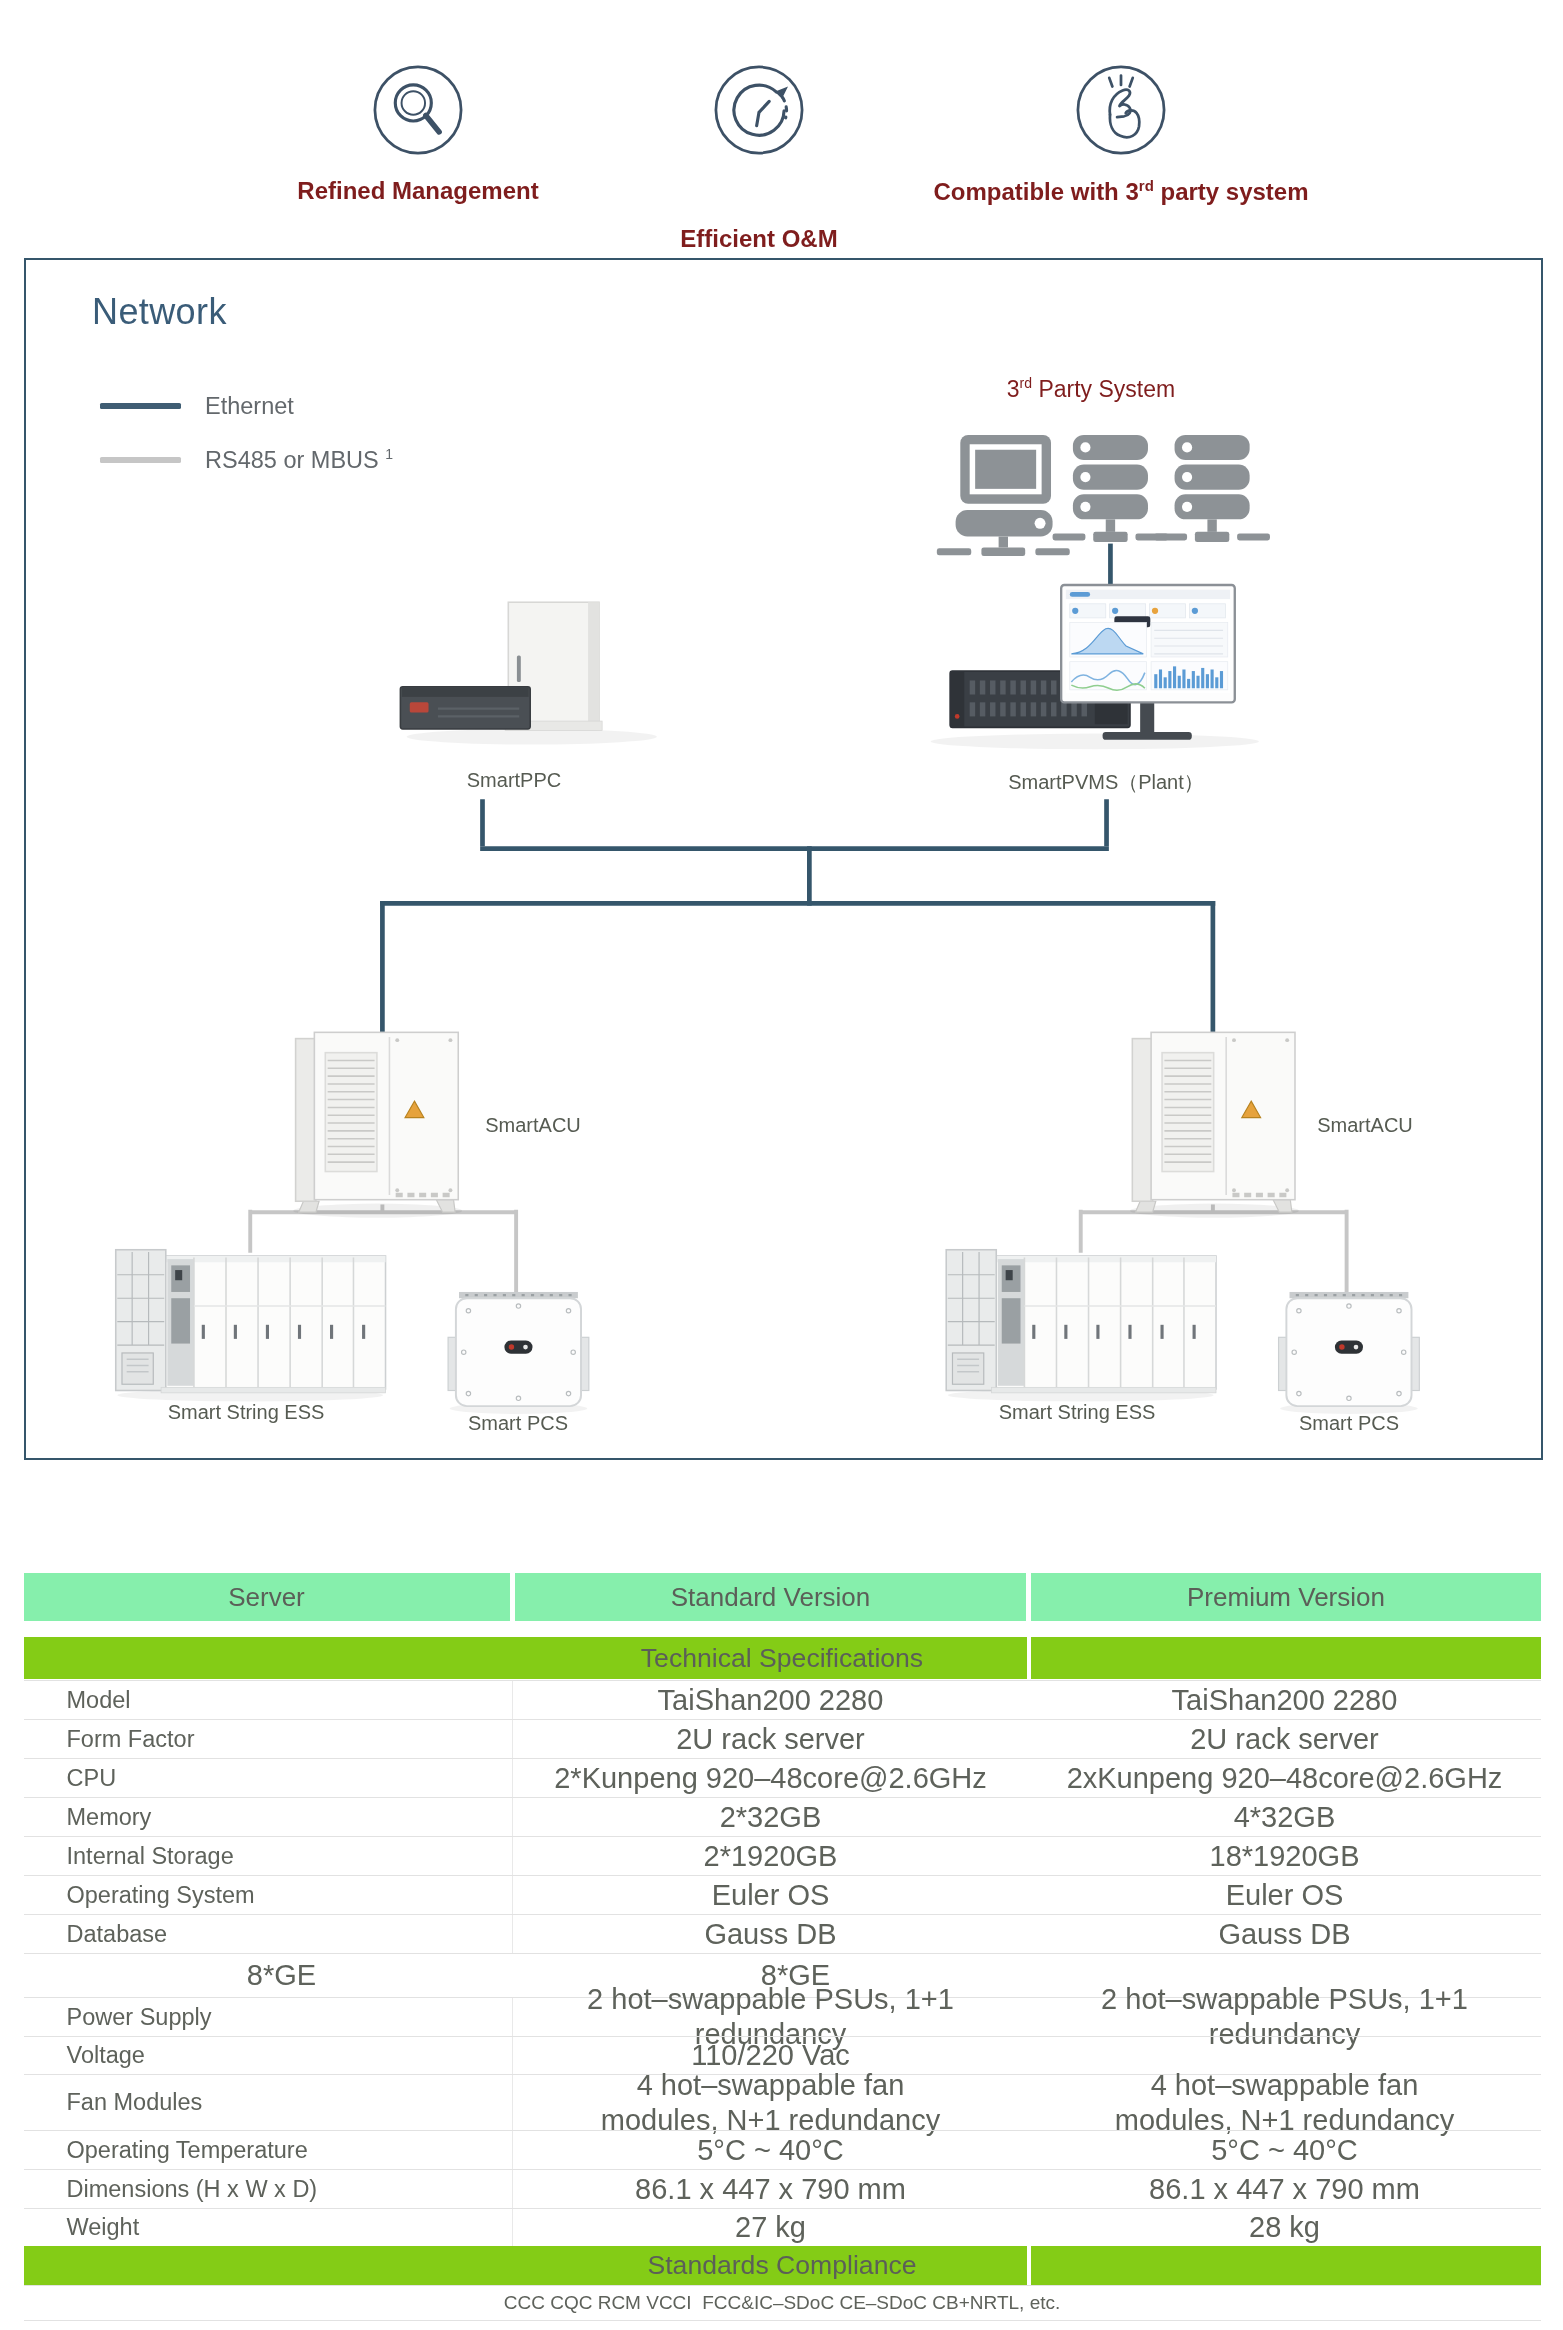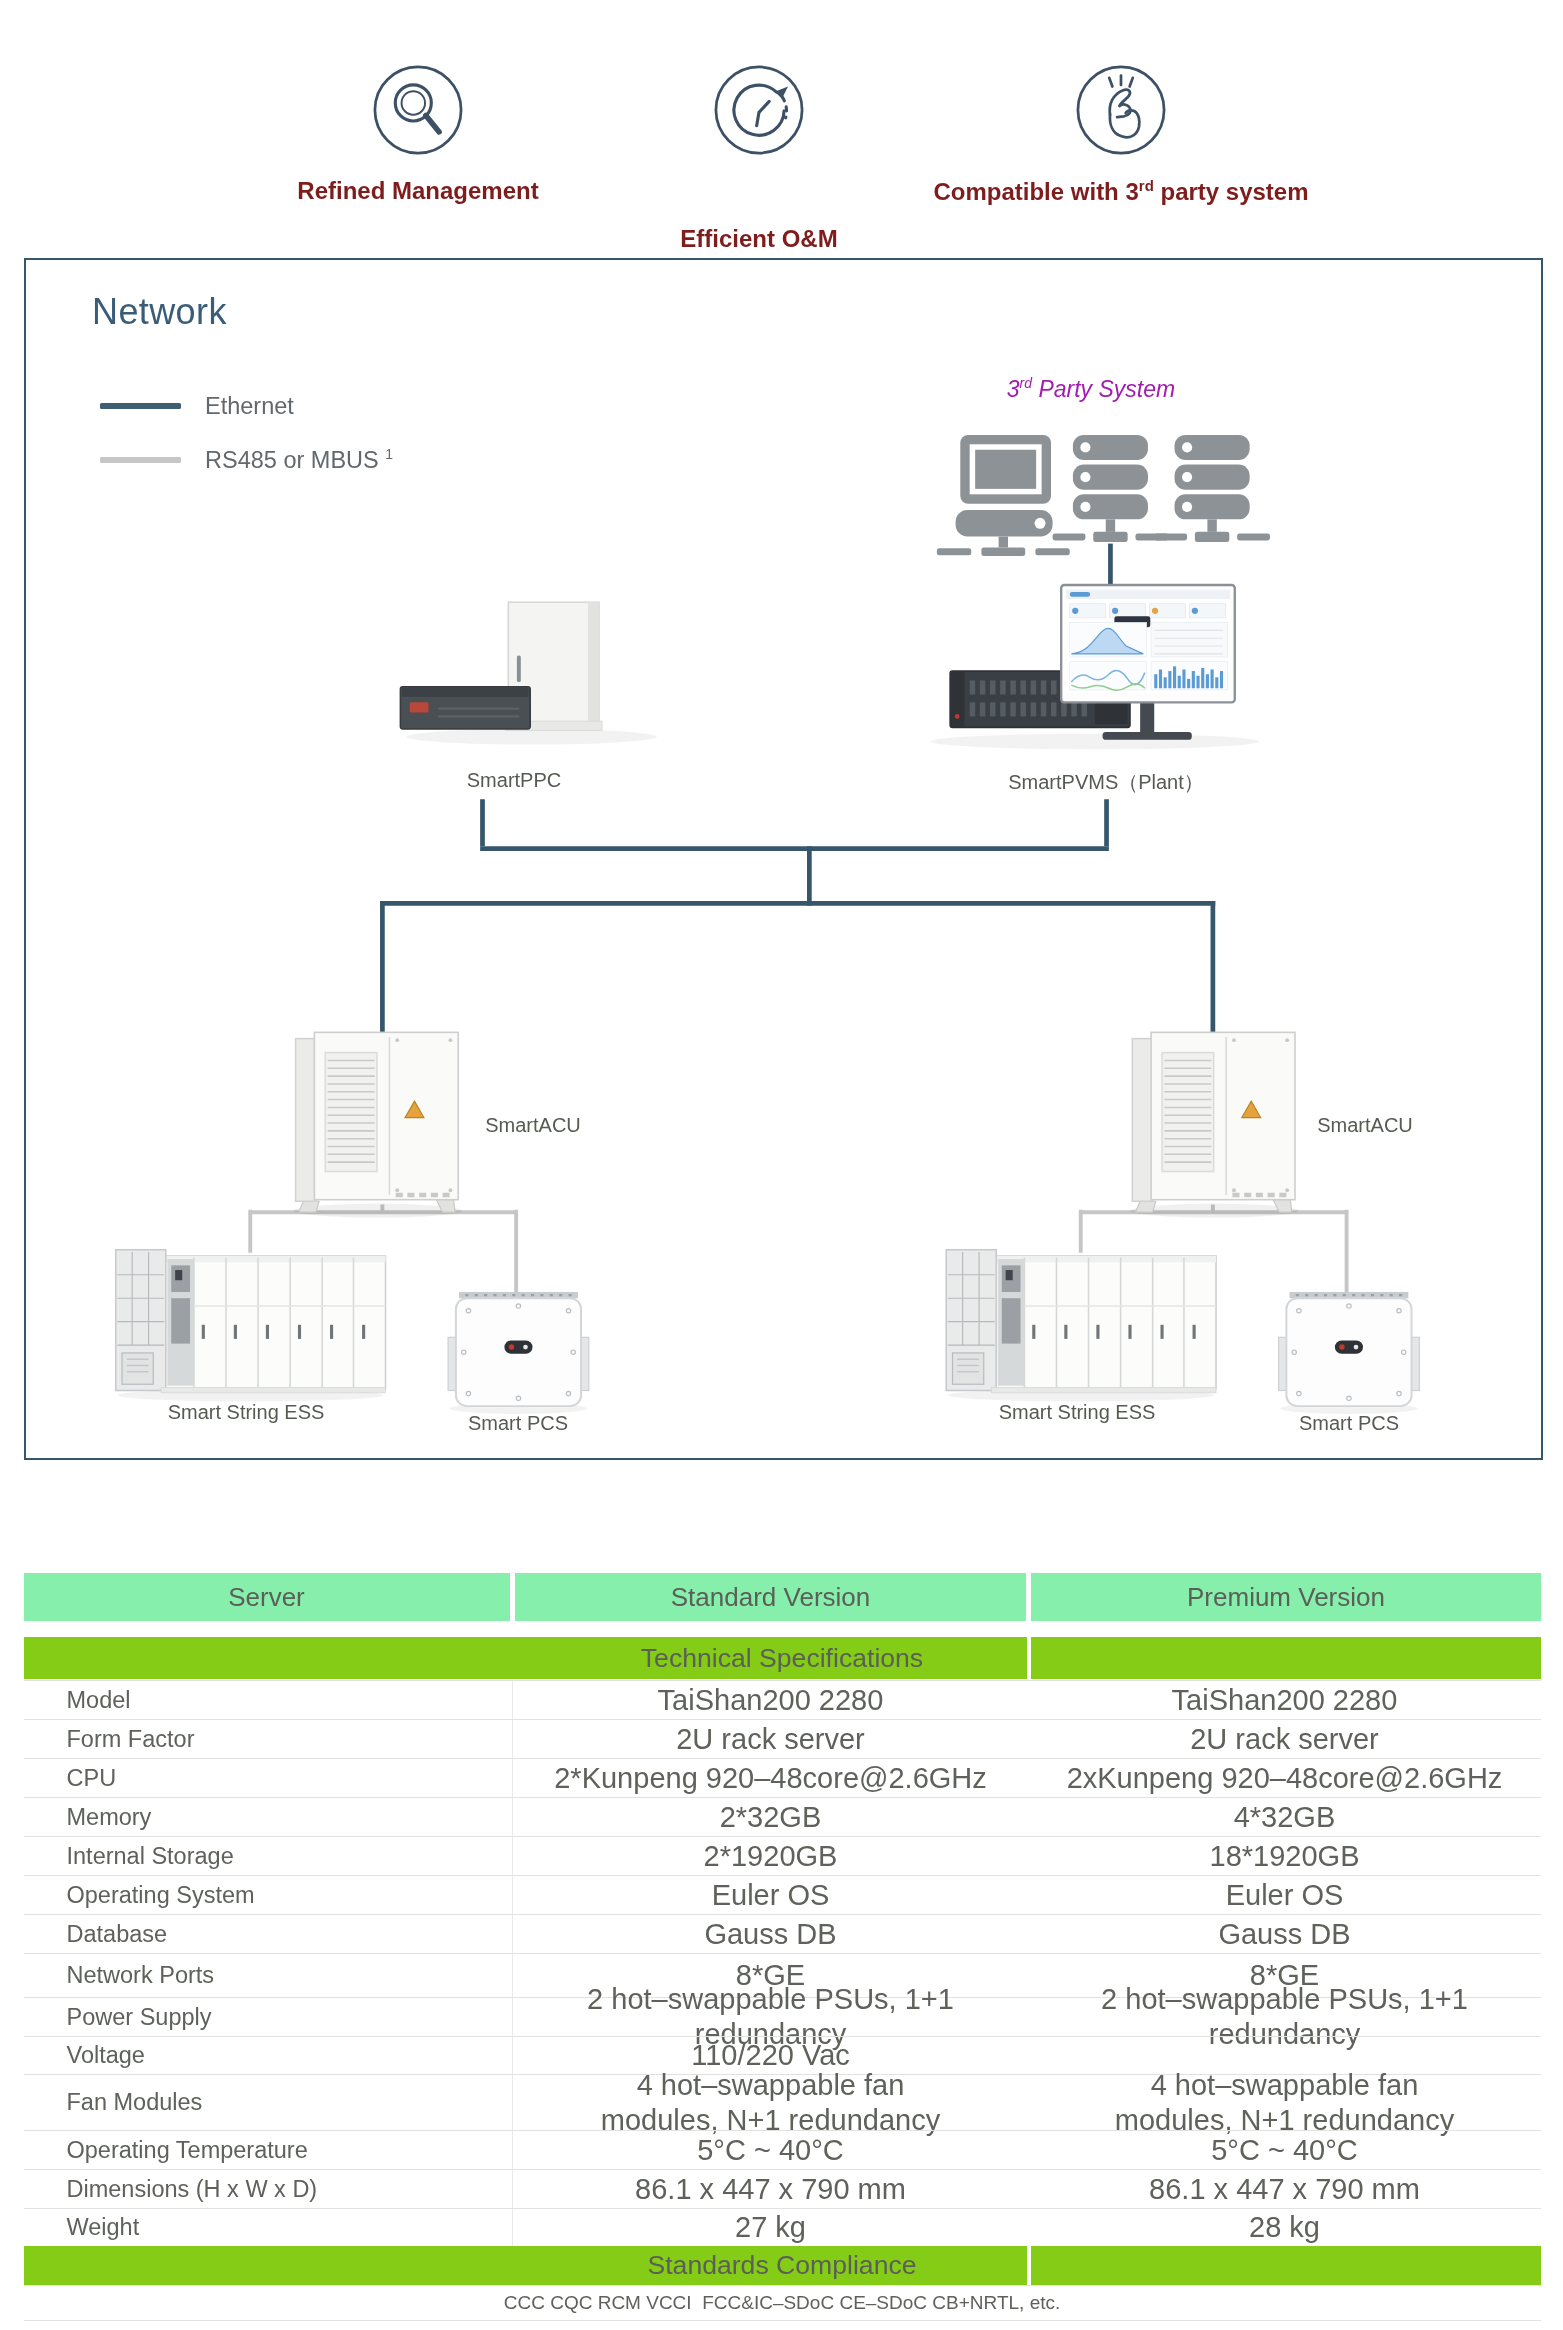--- a/index.html
+++ b/index.html
@@ -11,21 +11,21 @@
   .feat-label{font-size:24px;color:#7f1d1d;font-weight:600;}
   .feat-label.bold{font-weight:700;margin-top:48px;}
   .feat-label sup{font-size:15px;}
   
   #net-box{position:absolute;left:23.5px;top:258px;width:1515px;height:1198px;border:2.3px solid #35566b;background:#ffffff;}
   #net-title{font-size:36px;color:#3a5c78;font-weight:500;letter-spacing:0.4px;}
   .legend-line{position:absolute;height:5.5px;width:81px;border-radius:1.6px;}
   .legend-text{font-size:23.5px;color:#63686c;}
   .legend-text sup{font-size:14px;}
   .node-label{font-size:20px;color:#565b52;}
-  .tp-label{font-size:23px;color:#a21caf;font-style:italic;}
+  .tp-label{font-size:23px;color:#7f1d1d;}
   .tp-label sup{font-size:14px;}
   
   .band{position:absolute;background:#84cc16;}
   .band-text{font-size:26.6px;color:#5b5f58;display:flex;align-items:center;justify-content:center;width:100%;height:100%;}
   .hdr-cell{position:absolute;top:1573px;height:48px;background:#86efac;display:flex;align-items:center;justify-content:center;
             font-size:26px;color:#5b5f58;}
   .band-gap{position:absolute;top:0;width:4.7px;height:100%;background:#ffffff;}
   .trow{position:absolute;left:23.5px;width:1517px;border-top:0.8px solid #e2e2e2;display:flex;box-sizing:border-box;}
   .tl{width:489px;box-sizing:border-box;padding-left:43px;display:flex;align-items:center;
       font-size:23.5px;color:#5e625b;border-right:0.8px solid #e9e9e9;}
@@ -370,21 +370,20 @@
   <div class="trow" style="top:1914px;height:39px;">
     <div class="tl">Database</div>
     <div class="tv">
         <span>Gauss DB</span>
       </div>
     <div class="tv prem">
         <span>Gauss DB</span>
       </div>
   </div>
   <div class="trow" style="top:1953px;height:44px;">
-    <div class="tl">Network Ports</div>
     <div class="tv">
         <span>8*GE</span>
       </div>
     <div class="tv prem">
         <span>8*GE</span>
       </div>
   </div>
   <div class="trow" style="top:1997px;height:39px;">
     <div class="tl">Power Supply</div>
     <div class="tv">

